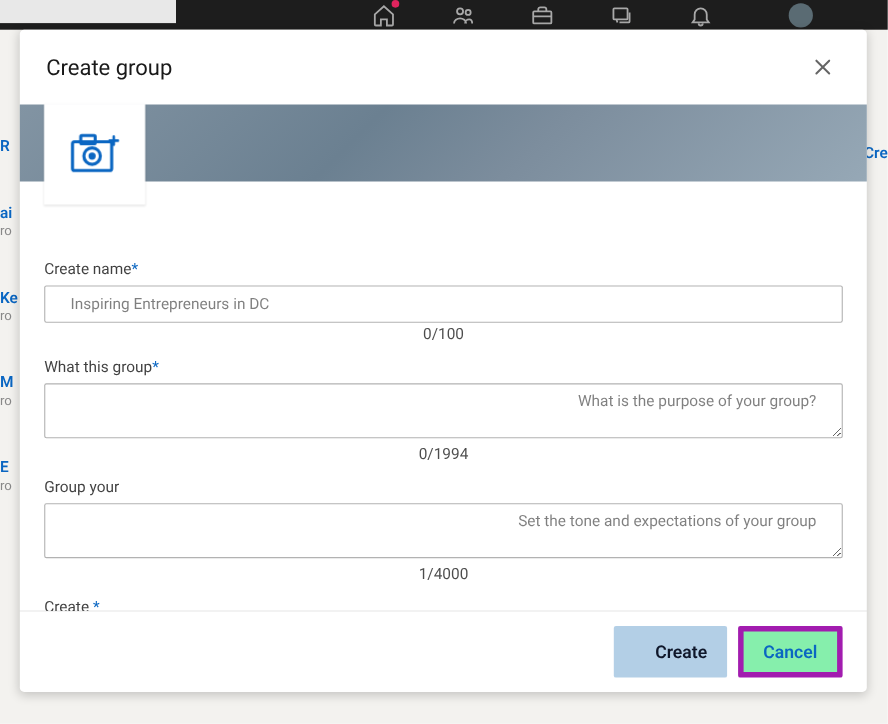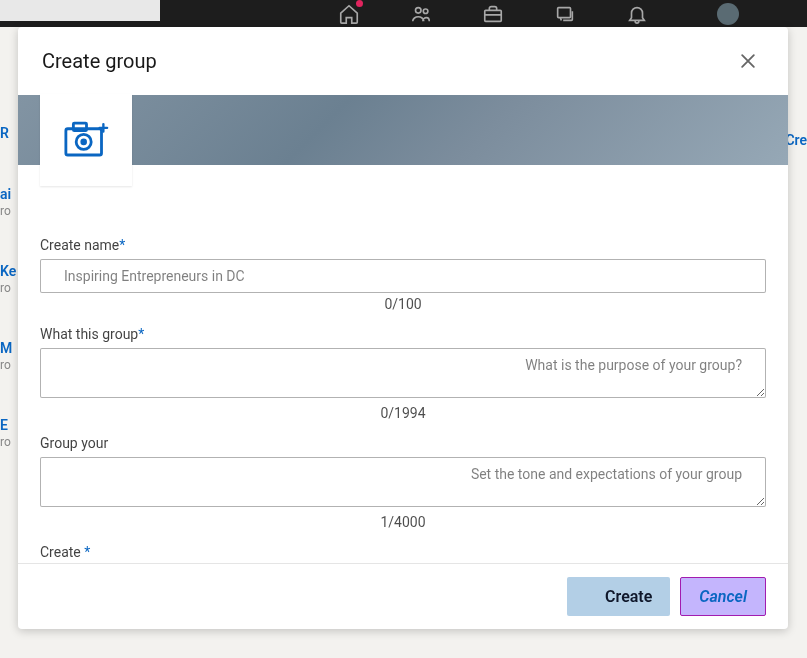--- a/index.html
+++ b/index.html
@@ -201,24 +201,23 @@
       font-family: inherit;
     }
     .btn-create {
       background: #b3cfe6;
       color: #0f172a;
       border: none;
       cursor: default;
       padding-left: 38px;
     }
     .btn-cancel {
-      background: #c4b5fd;
+      background: #86efac;
       color: #0a66c2;
-      border: 1px solid #a21caf;
-      font-style: italic;
+      border: 5px solid #a21caf;
     }
   </style>
 </head>
 <body>
 
 <div class="bg-header">
   <div class="search-box"></div>
   <div style="width:220px"></div>
   <div class="icon-nav" style="position:relative">
     <svg viewBox="0 0 24 24" width="22" height="22" fill="none" stroke="currentColor" stroke-width="1.8">

